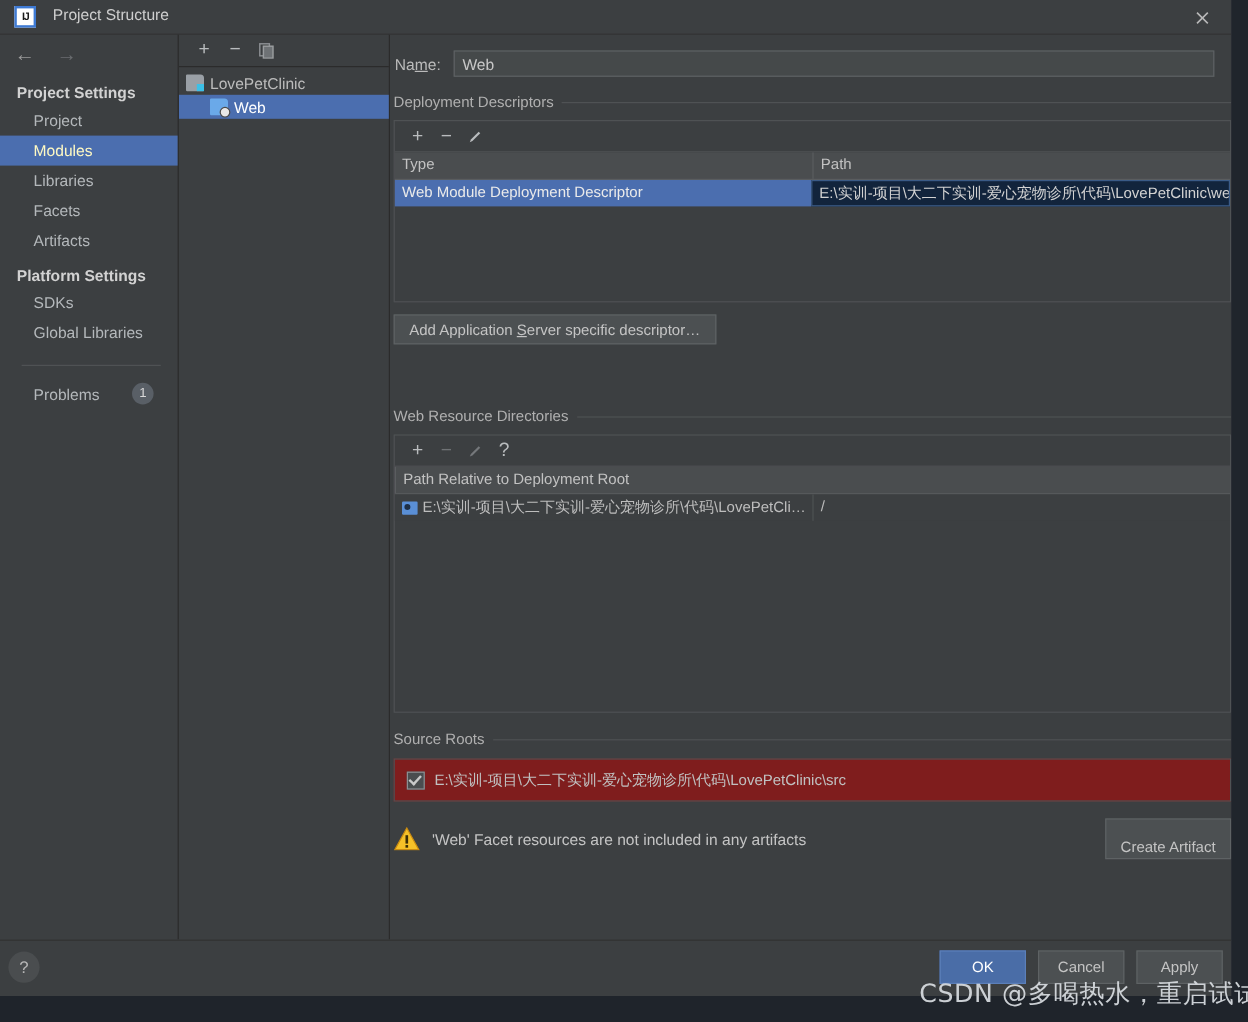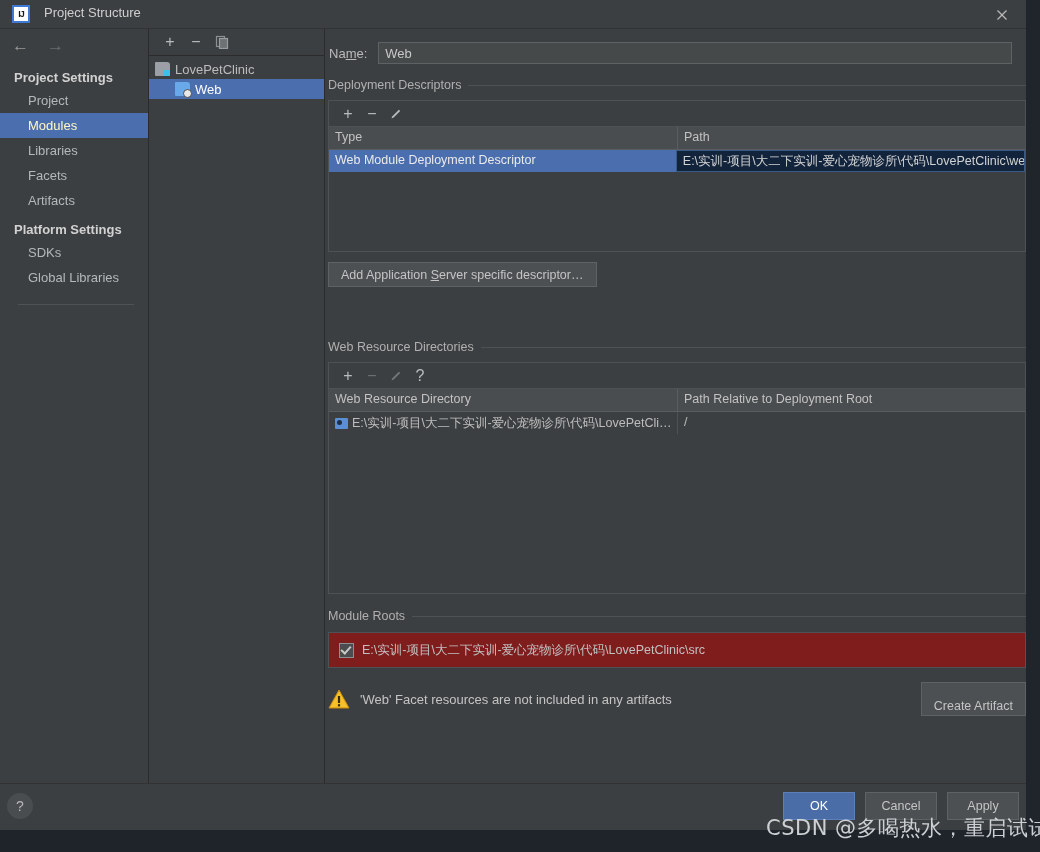--- a/index.html
+++ b/index.html
@@ -475,20 +475,24 @@
       </div>
 
       <div class="nav-group">
         <div class="nav-header">Platform Settings</div>
         <div class="nav-item">SDKs</div>
         <div class="nav-item">Global Libraries</div>
       </div>
 
       <div class="nav-sep"></div>
 
+      <div class="nav-problems">
+        <span class="lbl">Problems</span>
+        <span class="badge">1</span>
+      </div>
     </div>
 
     <div class="tree-pane">
       <div class="tree-toolbar">
         <span class="tb-btn">+</span>
         <span class="tb-btn">−</span>
         <span class="tb-btn dim">
           <svg width="14" height="14" viewBox="0 0 14 14">
             <rect x="1.5" y="1.5" width="8" height="10" fill="none" stroke="#8d9093" stroke-width="1.2"></rect>
             <rect x="4.5" y="3.5" width="8" height="10" fill="#6e7275" stroke="#9a9d9f" stroke-width="1.2"></rect>
@@ -556,38 +560,37 @@
             <span class="tb-btn">+</span>
             <span class="tb-btn dim">−</span>
             <span class="tb-btn dim">
               <svg width="14" height="14" viewBox="0 0 14 14">
                 <path d="M2.5 11.5 L3.4 9.3 L9.9 2.8 L11.2 4.1 L4.7 10.6 Z" fill="#75787b"></path>
               </svg>
             </span>
             <span class="tb-btn">?</span>
           </div>
           <div class="thead">
-            <div class="th" style="width:348px;">Web Resource Directory</div>
             <div class="th sep" style="flex:1 1 auto;">Path Relative to Deployment Root</div>
           </div>
           <div class="tbody">
             <div class="trow">
               <div class="td row-ic" style="width:348px;">
                 <span class="ic-dir"></span>
                 <span>E:\实训-项目\大二下实训-爱心宠物诊所\代码\LovePetCli…</span>
               </div>
               <div class="td" style="flex:1 1 auto;border-left:1px solid #4f5254;">/</div>
             </div>
           </div>
         </div>
       </div>
 
       <div class="group" style="margin-top:15px;">
         <div class="group-title-row">
-          <span class="group-title">Module Roots</span>
+          <span class="group-title">Source Roots</span>
           <span class="group-line"></span>
         </div>
         <div class="srcroots-wrap">
           <span class="cb"></span>
           <span class="srcroot-text">E:\实训-项目\大二下实训-爱心宠物诊所\代码\LovePetClinic\src</span>
         </div>
       </div>
 
       <div class="warn-row">
         <span class="warn-icon">

